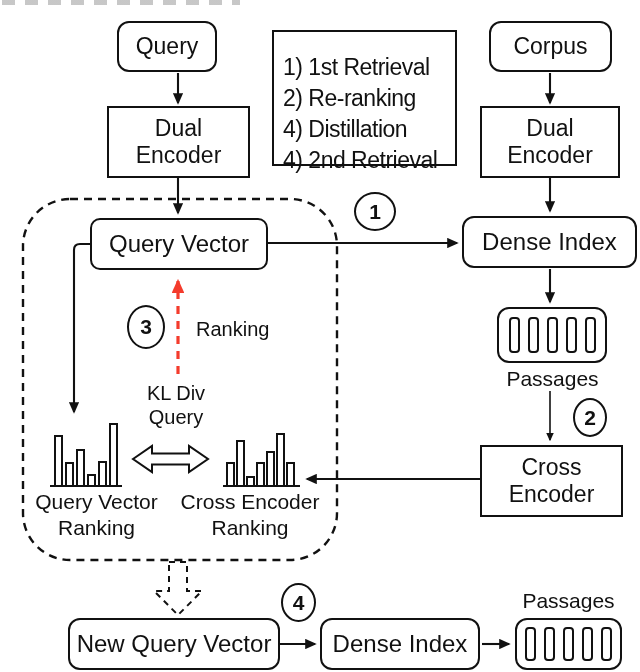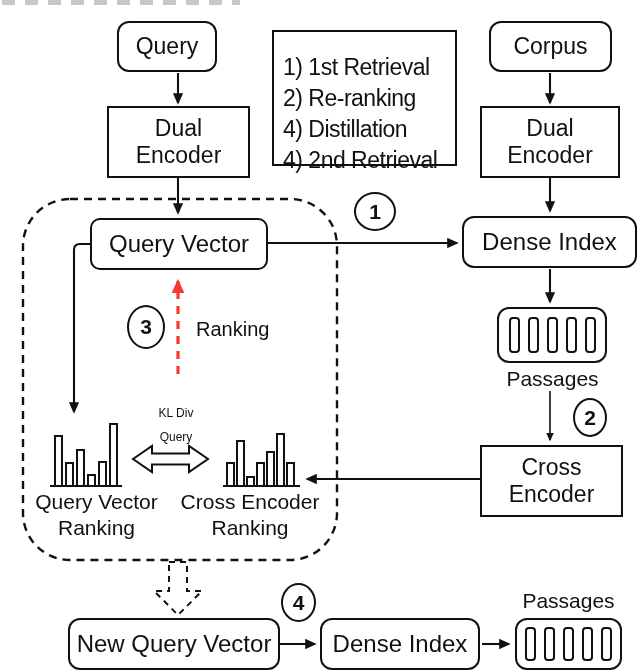--- a/index.html
+++ b/index.html
@@ -142,21 +142,21 @@
   <div class="box" style="left:480px;top:445px;width:143px;height:72px;">
     <span class="narrow">Cross Encoder</span>
   </div>
 
   <div class="badge" style="left:127px;top:305px;width:38px;height:44px;">
     <span>3</span>
   </div>
 
   <div class="lbl" style="left:196px;top:317px;width:70px;text-align:left;font-size:20px;">Ranking</div>
 
-  <div class="lbl" style="left:126px;top:401px;width:100px;font-size:12px;line-height:24px;">
+  <div class="lbl" style="left:126px;top:381px;width:100px;font-size:20px;line-height:24px;">
     <div>KL Div</div>
     <div>Query</div>
   </div>
 
   <div class="chart" style="left:54px;top:423px;height:64px;">
       <div class="bar" style="height: 52px;"></div>
       <div class="bar" style="height: 25px;"></div>
       <div class="bar" style="height: 38px;"></div>
       <div class="bar" style="height: 13px;"></div>
       <div class="bar" style="height: 26px;"></div>

